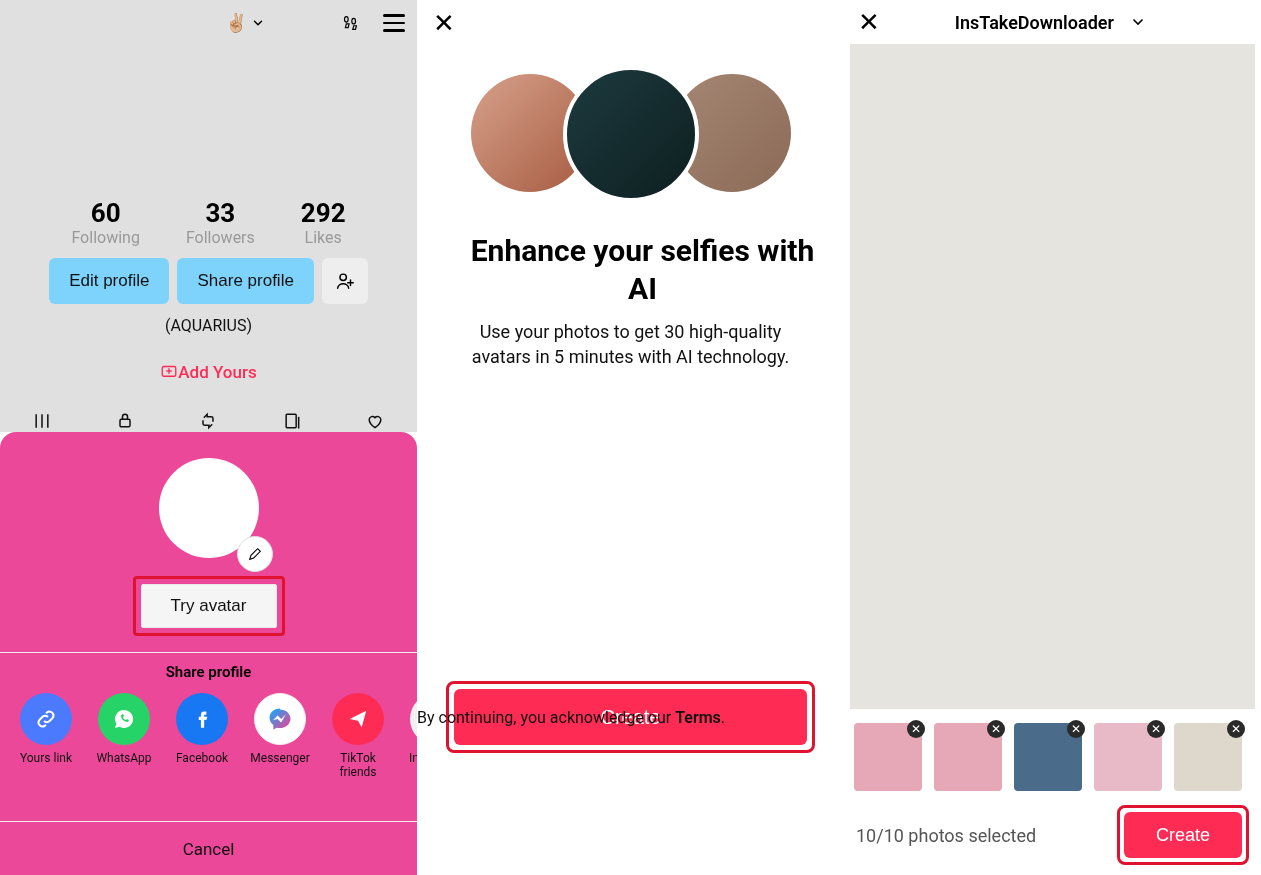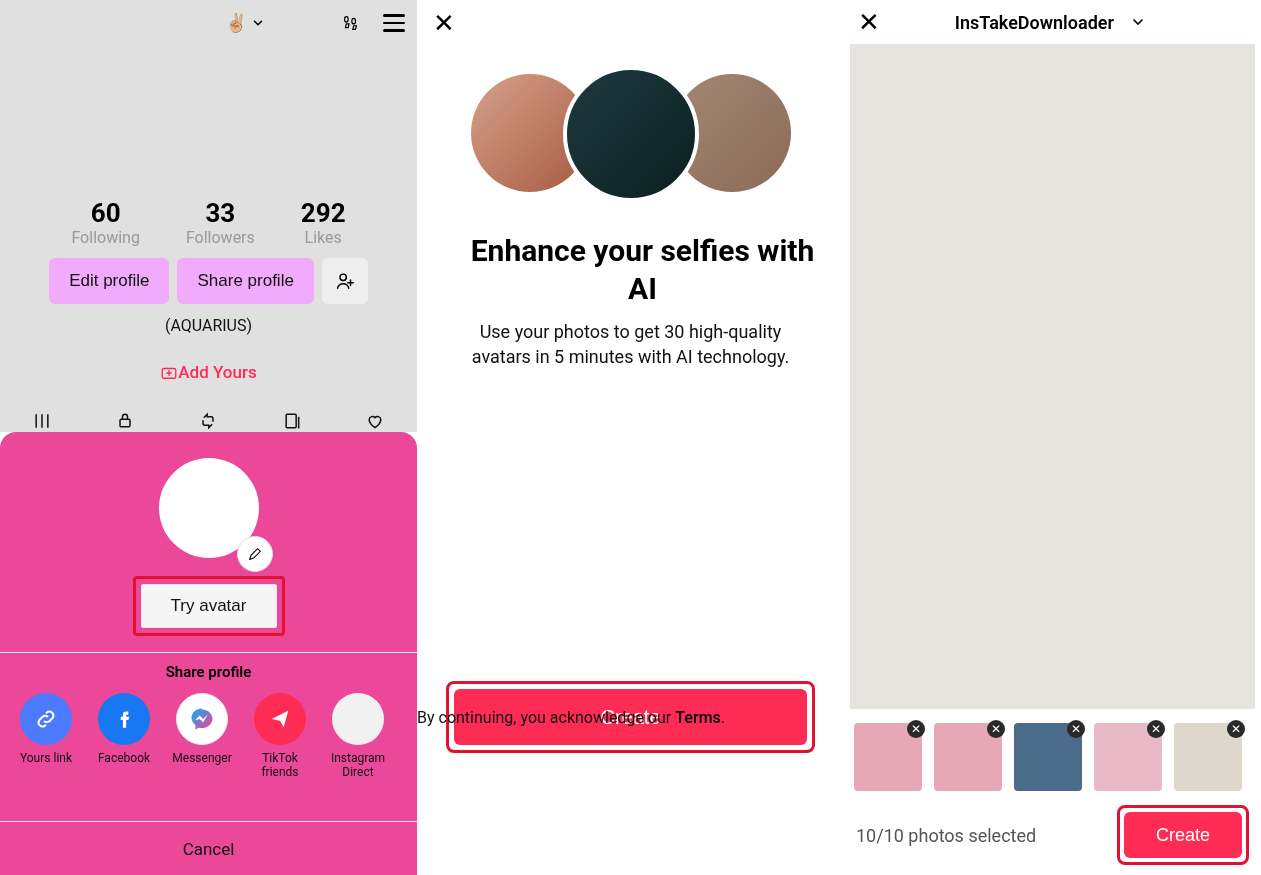--- a/index.html
+++ b/index.html
@@ -10,24 +10,24 @@
   .overlay-dim { position:absolute; top:0; left:0; right:0; height:432px; background:rgba(0,0,0,0.12); }
   .p1-top { position:absolute; top:0; left:0; right:0; height:46px; display:flex; align-items:center; }
   .p1-handle { position:absolute; left:225px; top:12px; display:flex; align-items:center; gap:4px; font-size:18px; }
   .p1-top-right { position:absolute; right:12px; top:12px; display:flex; align-items:center; gap:22px; }
   .menu-lines{display:flex;flex-direction:column;gap:5px;}
   .menu-lines span{display:block;width:22px;height:2.5px;background:#000;border-radius:2px;}
   .p1-stats { position:absolute; top:198px; left:0; right:0; display:flex; justify-content:center; gap:46px; text-align:center; }
   .stat-num{font-size:26px; font-weight:700;}
   .stat-lbl{font-size:16px; color:#999;}
   .p1-btnrow{position:absolute;top:258px;left:0;right:0;display:flex;justify-content:center;gap:8px;}
-  .p1-btn{background:#f0abfc;border:none;border-radius:6px;height:46px;padding:0 20px;font-size:17px;font-weight:500;color:#111;}
+  .p1-btn{background:#7dd3fc;border:none;border-radius:6px;height:46px;padding:0 20px;font-size:17px;font-weight:500;color:#111;}
   .p1-iconbtn{background:#eee;border:none;border-radius:6px;height:46px;width:46px;display:flex;align-items:center;justify-content:center;}
   .p1-bio{position:absolute;top:316px;left:0;right:0;text-align:center;font-size:16px;color:#111;}
-  .p1-addyours{position:absolute;top:362px;left:0;right:0;display:flex;justify-content:center;align-items:flex-end;gap:0;color:#fe2c55;font-size:17px;font-weight:500;}
+  .p1-addyours{position:absolute;top:362px;left:0;right:0;display:flex;justify-content:center;align-items:flex-start;gap:0;color:#fe2c55;font-size:17px;font-weight:500;}
   .p1-tabs{position:absolute;top:406px;left:0;right:0;display:flex;justify-content:space-around;align-items:center;height:30px;color:#333;}
   
   .sheet{position:absolute;top:432px;left:0;right:0;bottom:0;background:#ec4899;border-radius:16px 16px 0 0;display:flex;flex-direction:column;}
   .sheet-avatar{position:relative;margin:26px auto 0;width:100px;height:100px;border-radius:50%;background:#fff;}
   .sheet-pencil{position:absolute;right:-14px;bottom:-14px;width:36px;height:36px;border-radius:50%;background:#fff;border:1px solid #ddd;display:flex;align-items:center;justify-content:center;font-size:16px;}
   .try-avatar-wrap{margin:18px auto 0;border:3px solid #df1230;padding:5px;border-radius:4px;}
   .try-avatar{background:#f5f5f5;border:1px solid #e9e9e9;width:136px;height:44px;font-size:17px;font-weight:500;color:#111;border-radius:2px;}
   .hr{height:1px;background:#eee;margin:16px 0 10px;}
   .share-title{text-align:center;font-size:15px;font-weight:600;margin-bottom:12px;}
   .share-row{display:flex;gap:22px;padding-left:18px;overflow:hidden;}
@@ -155,20 +155,29 @@
     <div class="share-row">
       <div class="share-item">
           <div class="share-circle" style="background:#4b7aff">
             <svg width="24" height="24" viewBox="0 0 24 24">
               <path d="M10 14a4 4 0 005.6 0l3-3a4 4 0 00-5.6-5.6l-1 1M14 10a4 4 0 00-5.6 0l-3 3a4 4 0 005.6 5.6l1-1" stroke="#fff" stroke-width="2" fill="none"></path>
             </svg>
           </div>
           <span>Yours link</span>
         </div>
       <div class="share-item">
+          <div class="share-circle" style="background:#25d366">
+            <svg width="24" height="24" viewBox="0 0 24 24">
+              <path d="M12 3a9 9 0 00-7.6 13.8L3 21l4.4-1.3A9 9 0 1012 3z" fill="#fff"></path>
+              <path d="M9 8c0 4 3 7 7 7l1-2-2-1-1 1c-1 0-3-2-3-3l1-1-1-2-2 1z" fill="#25d366"></path>
+            </svg>
+          </div>
+          <span>WhatsApp</span>
+        </div>
+      <div class="share-item">
           <div class="share-circle" style="background:#1877f2">
             <svg width="26" height="26" viewBox="0 0 24 24">
               <path d="M14 8h2V5h-2c-2 0-3 1-3 3v2H9v3h2v7h3v-7h2l1-3h-3V8z" fill="#fff"></path>
             </svg>
           </div>
           <span>Facebook</span>
         </div>
       <div class="share-item">
           <div class="share-circle" style="background:#fff;border:1px solid #eee">
             <svg width="28" height="28" viewBox="0 0 24 24">

